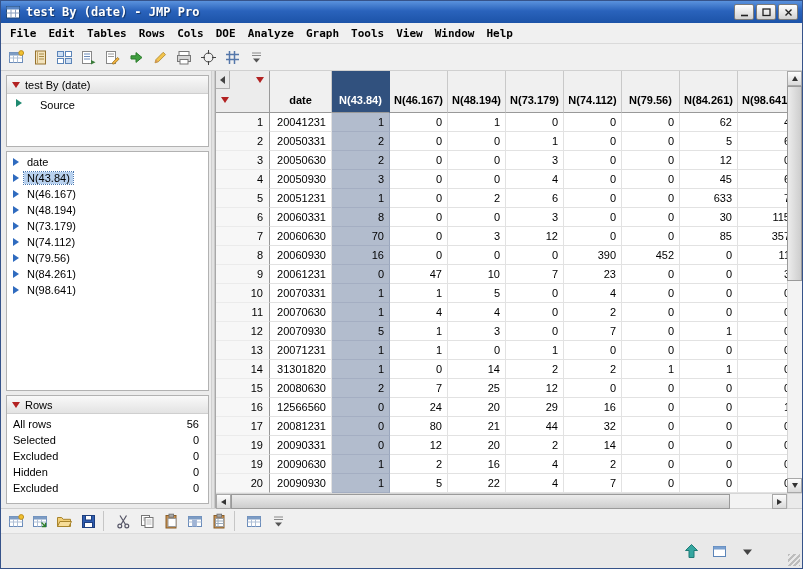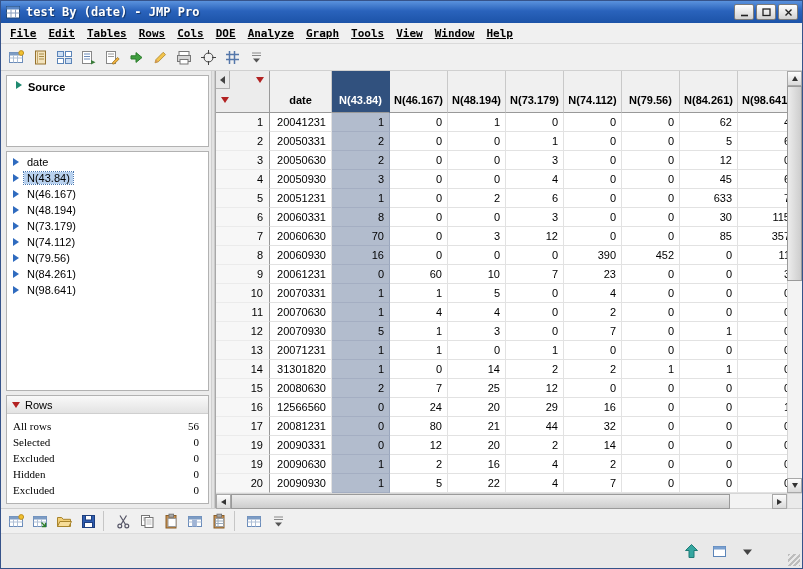--- a/index.html
+++ b/index.html
@@ -9,45 +9,45 @@
 
   
   .titlebar{height:22px;flex:0 0 22px;background:linear-gradient(180deg,#5a92dd 0%,#2a63bc 45%,#1c53a8 100%);display:flex;align-items:center;padding:0 4px;gap:4px;}
   .title-icon{width:17px;height:17px;display:flex;align-items:center;justify-content:center;}
   .title-text{flex:1;color:#fff;font-family:"DejaVu Sans Mono",monospace;font-weight:bold;font-size:12px;white-space:nowrap;overflow:hidden;text-shadow:1px 1px 1px rgba(0,0,0,.45);}
   .win-controls{display:flex;gap:2px;}
   .wbtn{width:20px;height:16px;background:linear-gradient(#ffffff,#d2d2d2);border:1px solid #7b7b7b;border-radius:2px;display:flex;align-items:center;justify-content:center;}
 
   
   .menubar{height:21px;flex:0 0 21px;background:#f0f0f0;border-bottom:1px solid #dadada;display:flex;align-items:center;padding:0 3px;font-family:"DejaVu Sans Mono",monospace;font-weight:bold;font-size:11px;}
-  .menu-item{padding:3px 6px;text-decoration:underline;}
+  .menu-item{padding:3px 6px;}
 
   
   .toolbar{height:27px;flex:0 0 27px;background:#f0f0f0;border-bottom:1px solid #d0d0d0;display:flex;align-items:center;padding:0 4px;gap:1px;}
   .toolbar2{height:26px;flex:0 0 26px;border-top:1px solid #cfcfcf;border-bottom:1px solid #dcdcdc;}
   .tbtn{width:23px;height:23px;display:flex;align-items:center;justify-content:center;border:1px solid transparent;border-radius:2px;}
   .tsep{width:6px;height:20px;border-left:1px solid #c6c6c6;margin:0 2px;}
 
   
   .main{flex:1;display:flex;min-height:0;background:#ececec;}
   .sidebar{width:210px;flex:0 0 210px;padding:4px 2px 4px 5px;display:flex;flex-direction:column;gap:4px;min-height:0;}
   .panel{background:#fff;border:1px solid #b2b2b2;display:flex;flex-direction:column;min-height:0;}
   .panel.p1{flex:0 0 72px;}
   .panel.p2{flex:0 0 240px;}
   .panel.p3{flex:1;}
   .panel-header{height:18px;flex:0 0 18px;background:linear-gradient(#f9f9f9,#e3e3e3);border-bottom:1px solid #cfcfcf;display:flex;align-items:center;gap:5px;padding:0 5px;}
   .panel-body{flex:1;overflow:hidden;padding-top:2px;}
   .red-tri{width:0;height:0;border-left:4px solid transparent;border-right:4px solid transparent;border-top:6px solid #b22222;display:inline-block;flex:0 0 auto;}
   .green-tri{width:0;height:0;border-top:4px solid transparent;border-bottom:4px solid transparent;border-left:6px solid #1f8a70;display:inline-block;flex:0 0 auto;}
   .blue-tri{width:0;height:0;border-top:4px solid transparent;border-bottom:4px solid transparent;border-left:6px solid #2f6bbf;display:inline-block;flex:0 0 auto;}
-  .src-item{display:flex;align-items:flex-start;gap:6px;padding:3px 4px 0 9px;font-weight:bold;}
+  .src-item{display:flex;align-items:flex-start;gap:18px;padding:3px 4px 0 9px;}
   .col-item{display:flex;align-items:center;gap:5px;height:16px;padding:0 3px 0 6px;white-space:nowrap;}
   .col-item .lbl{padding:0 3px;}
   .col-item.selected .lbl{background:#b9d2ef;outline:1px dotted #4a78b0;}
-  .stat-row{display:flex;justify-content:space-between;align-items:flex-end;height:16px;padding:0 9px 0 6px;font-family:Liberation Serif, serif;}
+  .stat-row{display:flex;justify-content:space-between;align-items:center;height:16px;padding:0 9px 0 6px;}
   .splitter{width:4px;flex:0 0 4px;background:#e2e2e2;border-left:1px solid #d0d0d0;border-right:1px solid #cacaca;}
 
   
   .table-area{flex:1;display:flex;flex-direction:column;min-width:0;background:#fff;border-left:1px solid #a8a8a8;}
   .grid-wrap{flex:1;display:flex;min-height:0;}
   .grid{flex:1;min-width:0;overflow:hidden;display:flex;flex-direction:column;}
   .grid-header{height:42px;flex:0 0 42px;display:flex;background:#f0f0f0;}
   .corner-cell{width:54px;flex:0 0 54px;background:#ececec;border-right:1px solid #999;border-bottom:1px solid #999;position:relative;}
   .collapse-btn{position:absolute;left:0;top:0;width:14px;height:18px;background:#e8e8e8;border-right:1px solid #b0b0b0;border-bottom:1px solid #b0b0b0;display:flex;align-items:center;justify-content:center;}
   .collapse-btn i{width:0;height:0;border-top:4px solid transparent;border-bottom:4px solid transparent;border-right:5px solid #444;}
@@ -206,20 +206,24 @@
           <path d="M4 4h9M4 6.5h9" stroke="#888" fill="none"></path>
           <path d="M5 9.5l3.5 4 3.5-4z" fill="#555"></path>
         </svg>
       </span>
     </div>
 
   <div class="main">
     <div class="sidebar">
 
       <div class="panel p1">
+        <div class="panel-header">
+          <span class="red-tri"></span>
+          <span>test By (date)</span>
+        </div>
         <div class="panel-body">
           <div class="src-item">
             <span class="green-tri"></span>
             <span>Source</span>
           </div>
         </div>
       </div>
 
       <div class="panel p2">
         <div class="panel-body">
@@ -410,21 +414,21 @@
                 <div class="gcell">0</div>
                 <div class="gcell">390</div>
                 <div class="gcell">452</div>
                 <div class="gcell">0</div>
                 <div class="gcell">11</div>
               </div>
               <div class="grow">
                 <div class="rncell">9</div>
                 <div class="gcell date-col">20061231</div>
                 <div class="gcell sel">0</div>
-                <div class="gcell">60</div>
+                <div class="gcell">47</div>
                 <div class="gcell">10</div>
                 <div class="gcell">7</div>
                 <div class="gcell">23</div>
                 <div class="gcell">0</div>
                 <div class="gcell">0</div>
                 <div class="gcell">3</div>
               </div>
               <div class="grow">
                 <div class="rncell">10</div>
                 <div class="gcell date-col">20070331</div>

